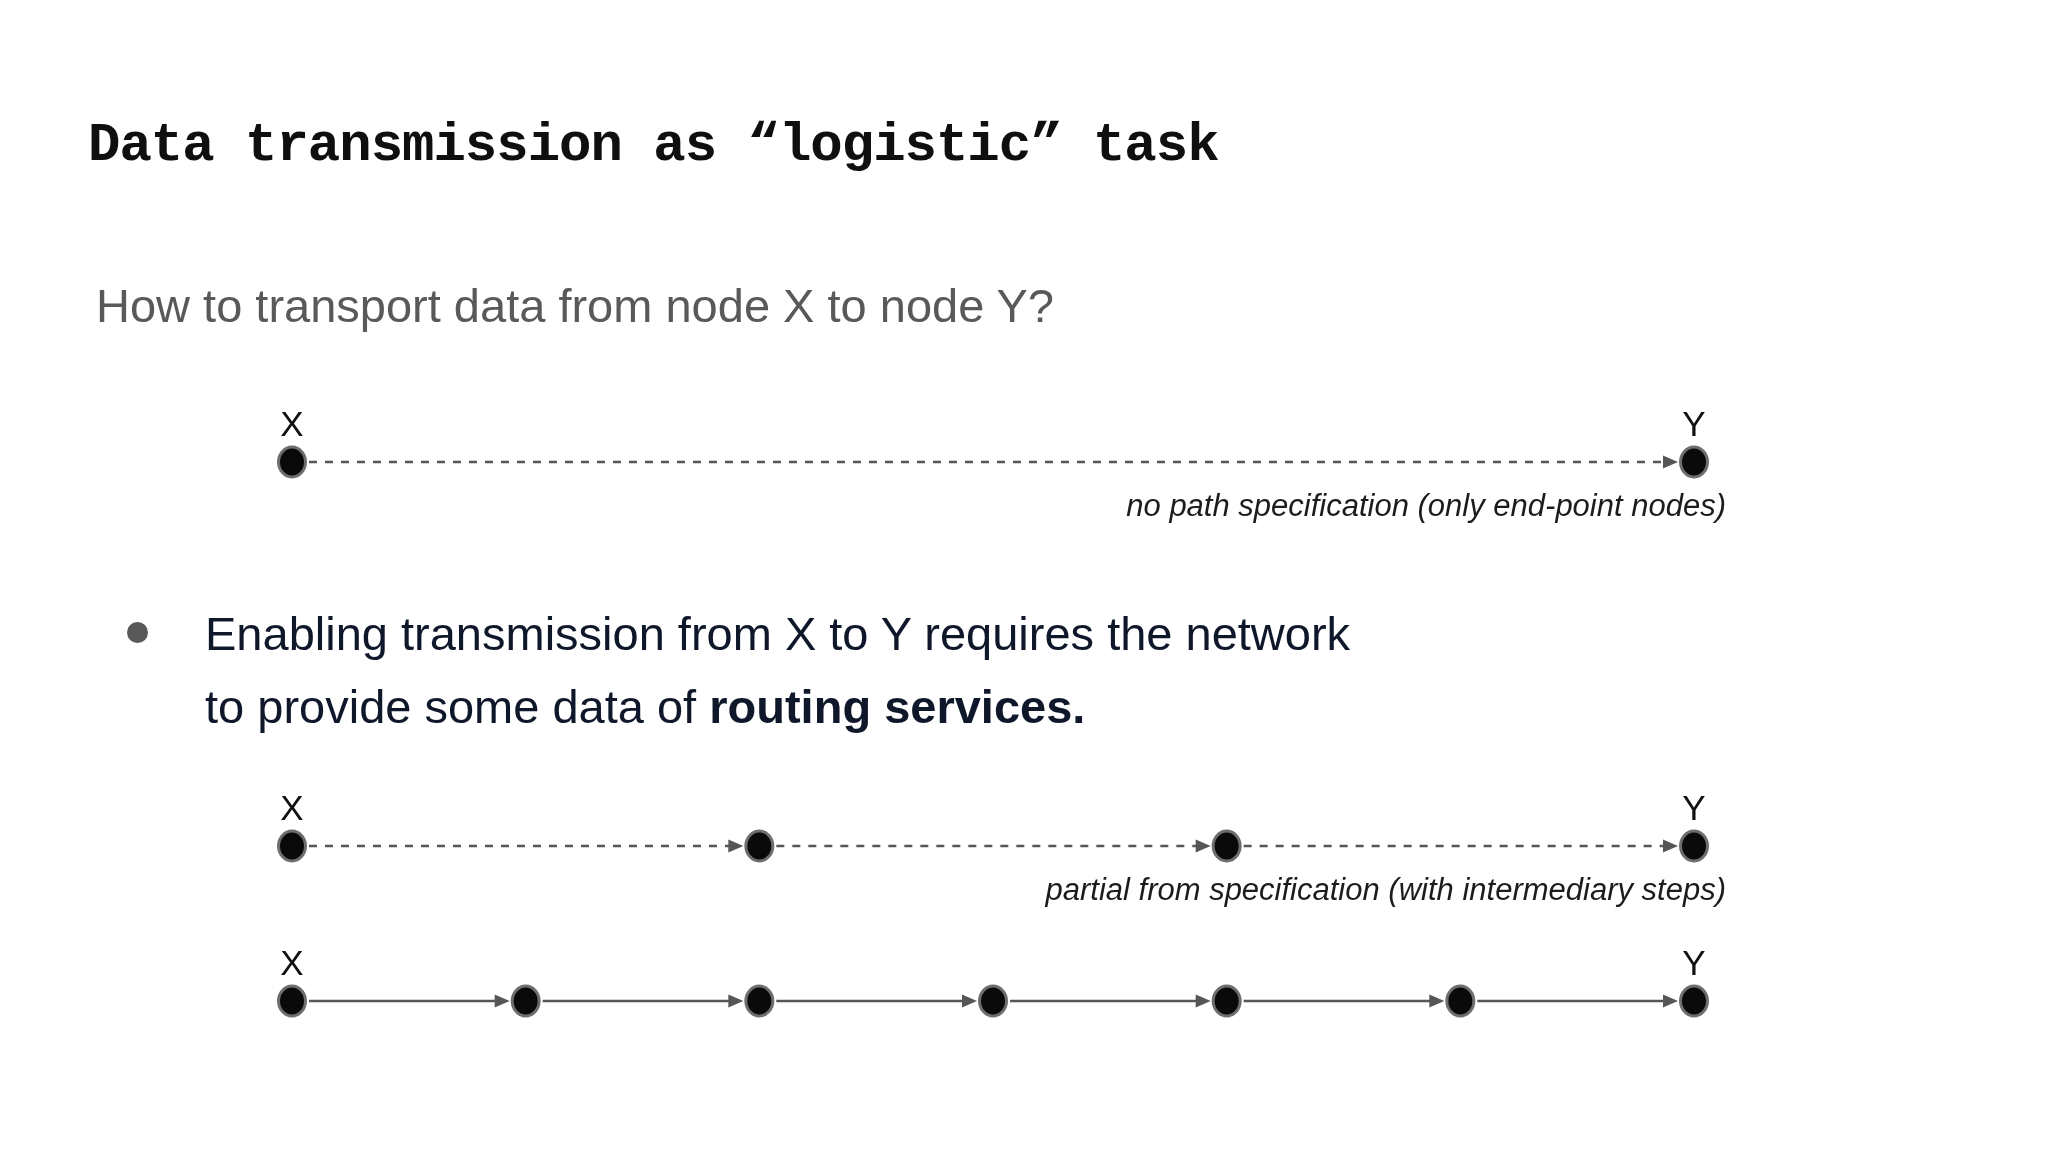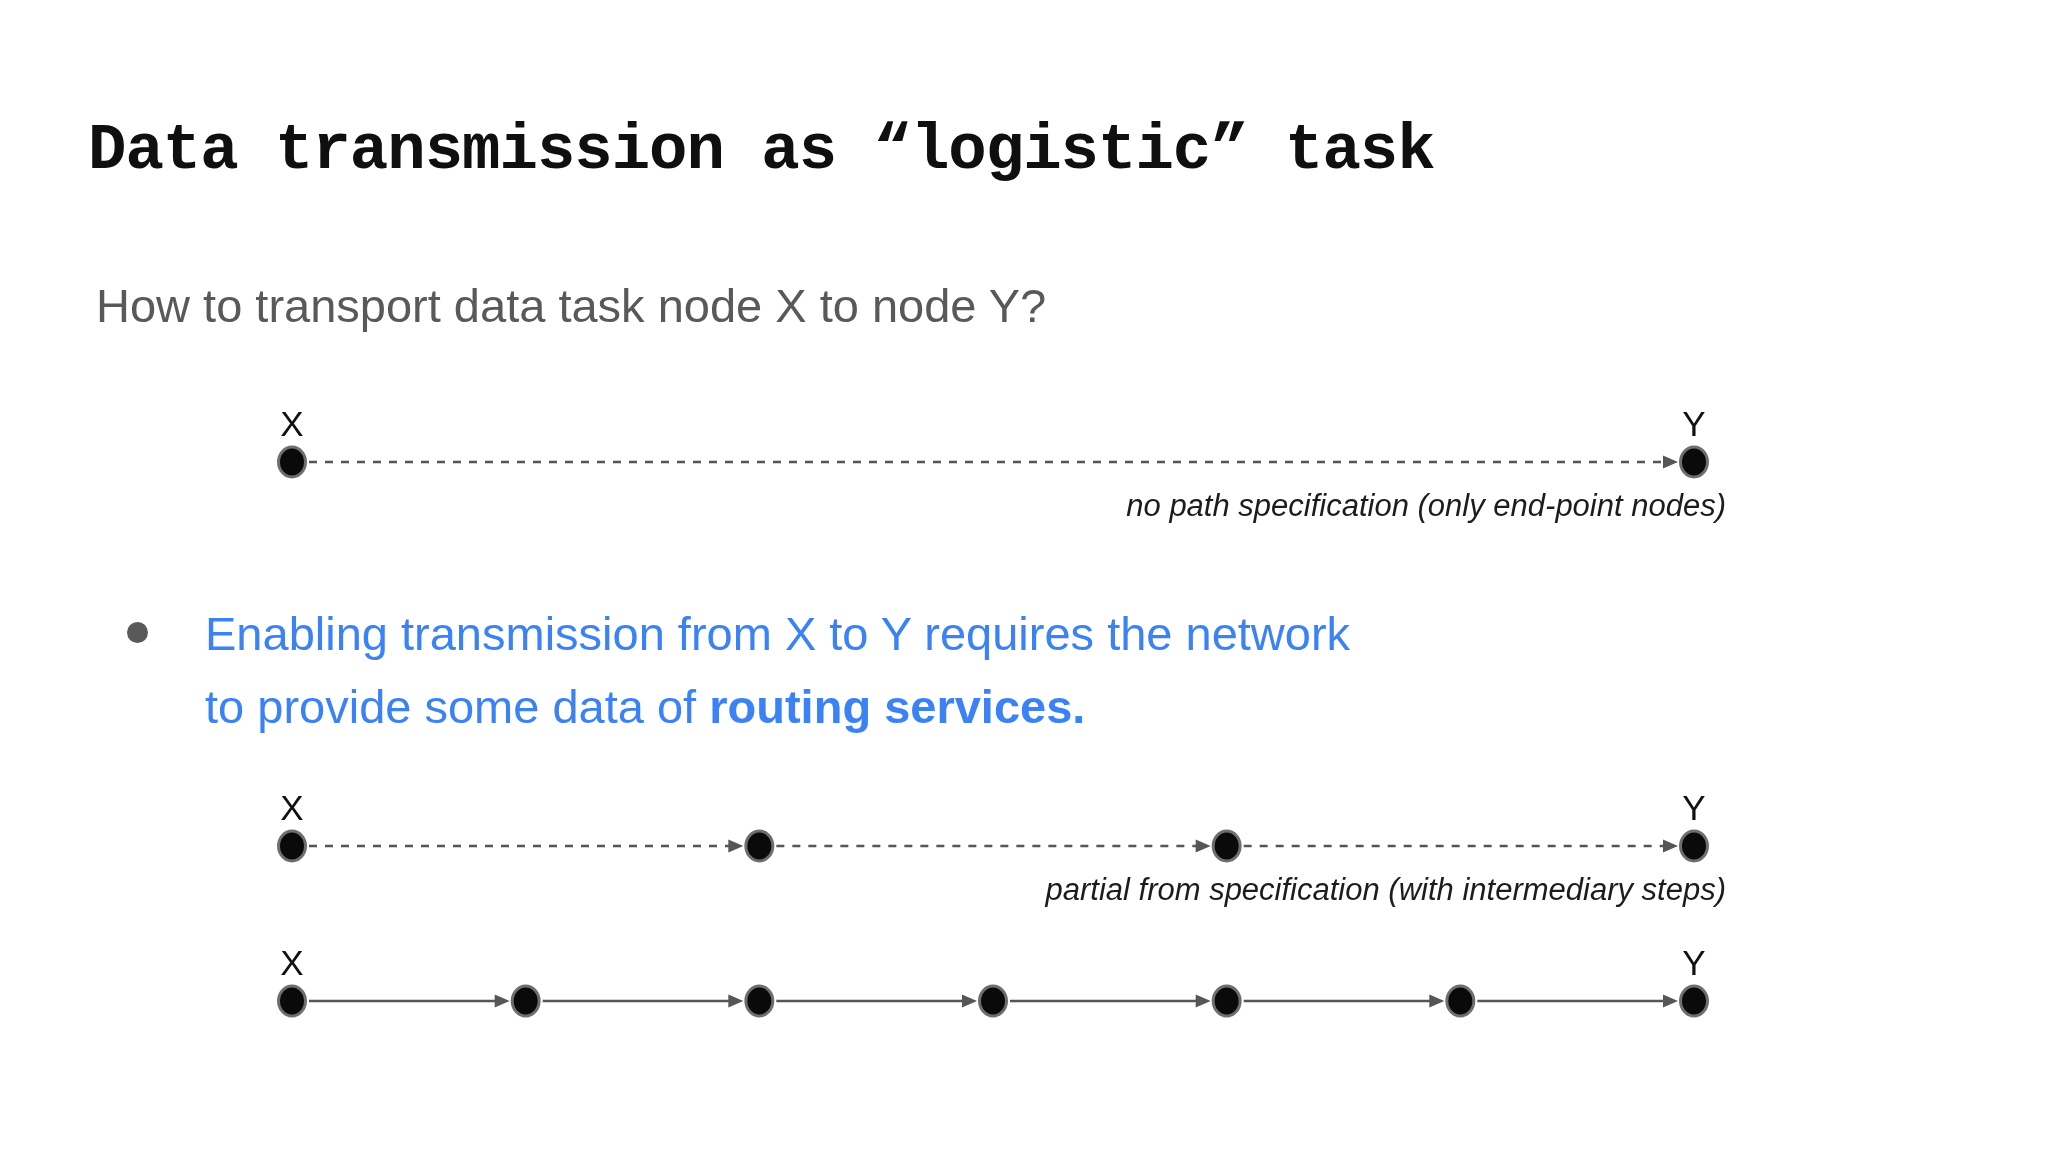--- a/index.html
+++ b/index.html
@@ -4,21 +4,21 @@
 <style>
   html,body{margin:0;padding:0;}
   body{
     width:2048px;height:1152px;position:relative;background:#ffffff;
     font-family:"Liberation Sans",sans-serif;overflow:hidden;
   }
   .slide{position:absolute;inset:0;background:#ffffff;}
   .title{
     position:absolute;left:88px;top:116px;width:1900px;
     font-family:"Liberation Mono","DejaVu Sans Mono",monospace;
-    font-weight:bold;font-size:64px;line-height:1.1;color:#0f0f0f;
+    font-weight:bold;font-size:54px;line-height:1.1;color:#0f0f0f;
     letter-spacing:-1px;white-space:nowrap;
   }
   .subtitle{
     position:absolute;left:96px;top:278px;width:1700px;
     font-size:47px;color:#58595b;white-space:nowrap;
   }
   .diagram{position:absolute;left:266px;width:1460px;height:120px;}
   .diagram .endlabel{
     position:absolute;top:0;transform:translateX(-50%);
     font-size:35px;color:#111111;line-height:36px;
@@ -30,32 +30,32 @@
     position:absolute;left:0;top:82px;width:1460px;text-align:right;
     font-size:31px;font-style:italic;color:#1c1c1c;white-space:nowrap;
   }
   .bullet-block{position:absolute;left:120px;top:600px;width:1500px;height:160px;}
   .bullet-dot{
     position:absolute;left:7px;top:22px;width:21px;height:21px;
     border-radius:50%;background:#595959;
   }
   .bullet-text{
     position:absolute;left:85px;top:-3px;
-    font-size:47px;line-height:73px;color:#3b82f6;white-space:nowrap;
+    font-size:47px;line-height:73px;color:#0f172a;white-space:nowrap;
   }
   .bullet-text .bold{font-weight:bold;}
 </style>
 </head>
 <body>
 
 <div class="slide">
 
   <div class="title">Data transmission as “logistic” task</div>
 
-  <div class="subtitle">How to transport data task node X to node Y?</div>
+  <div class="subtitle">How to transport data from node X to node Y?</div>
 
   <div class="diagram" style="top:406px;">
     <div class="endlabel left">X</div>
     <div class="endlabel right">Y</div>
     <svg width="1460" height="44" viewBox="0 0 1460 44">
         <line x1="43" y1="22" x2="1399" y2="22" stroke="#565656" stroke-width="2.6" stroke-dasharray="8 8"></line>
         <polygon points="1412,22 1397,15.5 1397,28.5" fill="#565656"></polygon>
         <ellipse cx="26" cy="22" rx="13.5" ry="15" fill="#0a0a0a" stroke="#6e6e6e" stroke-width="3"></ellipse>
         <ellipse cx="1428" cy="22" rx="13.5" ry="15" fill="#0a0a0a" stroke="#6e6e6e" stroke-width="3"></ellipse>
       </svg>

